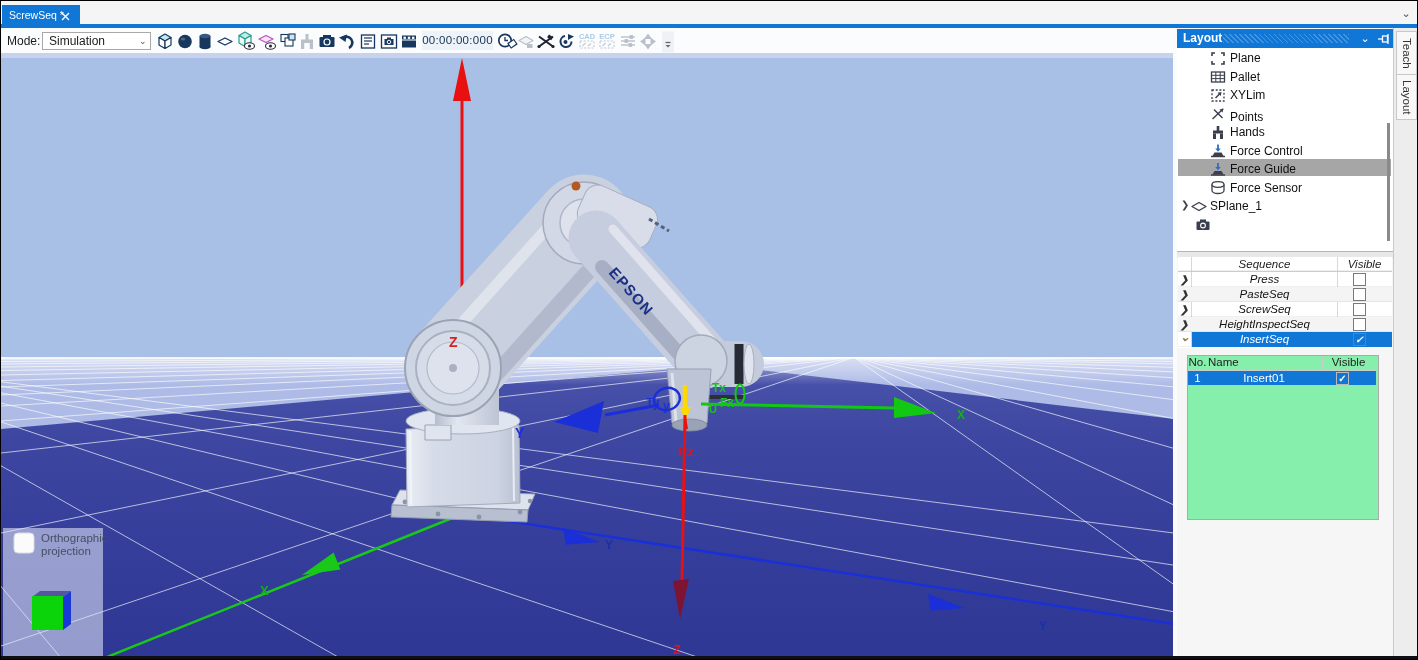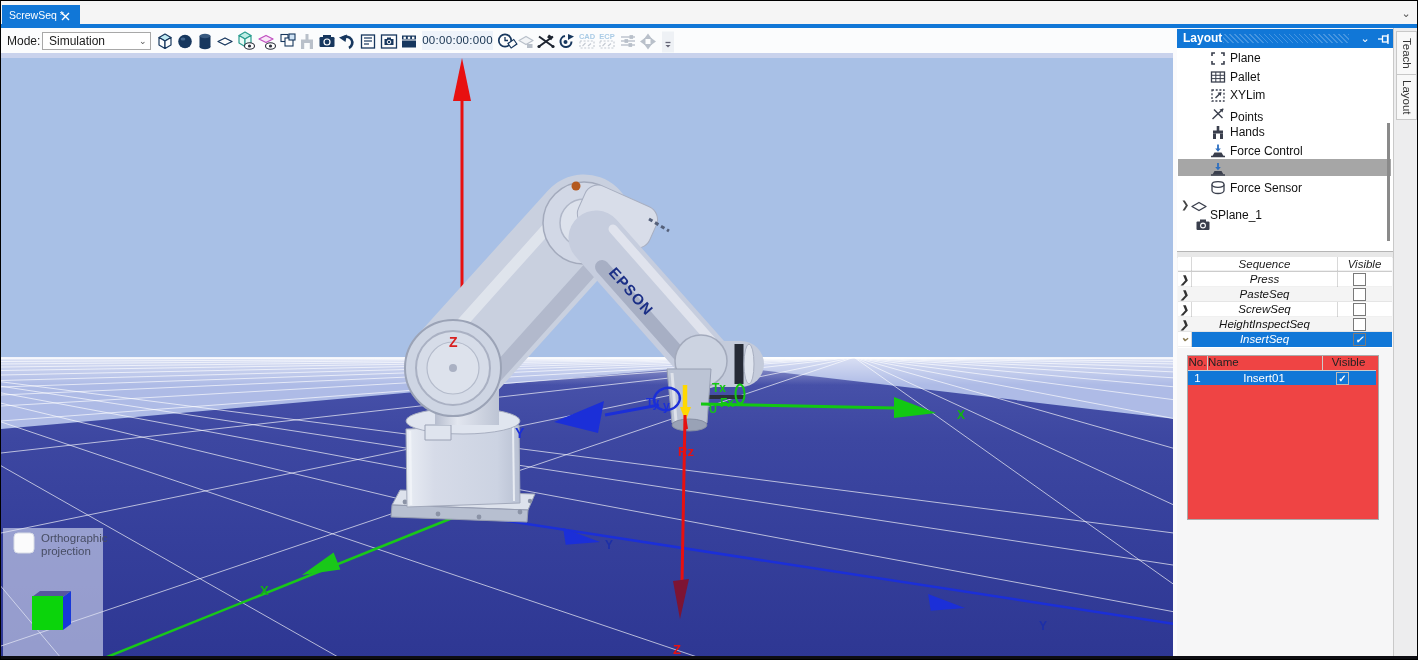--- a/index.html
+++ b/index.html
@@ -16,31 +16,31 @@
 #timebox{left:421px;top:30px;width:71px;height:19px;background:#eef3fa;font-size:11.5px;color:#16324f;text-align:center;line-height:19px;letter-spacing:0.3px;}
 #viewport{left:0;top:52px;width:1172px;height:604px;background:#a8c0e6;overflow:hidden;}
 #rpanel{left:1172px;top:27px;width:220px;height:629px;background:#f6f6f7;}
 #lheader{left:1176px;top:28px;width:216px;height:19px;background:#1177d7;}
 #lheader .t{position:absolute;left:6px;top:2px;color:#fff;font-size:12px;font-weight:bold;}
 #lhhatch{left:1222px;top:33px;width:126px;height:9px;background:repeating-linear-gradient(45deg,rgba(255,255,255,0.22) 0 1px,rgba(255,255,255,0) 1px 3.5px);}
 #lhchev{left:1355px;top:28px;width:18px;height:19px;color:#fff;font-size:11px;text-align:center;line-height:19px;}
 #tree{left:1176px;top:47px;width:216px;height:203px;background:#fff;overflow:hidden;}
 .trow{position:absolute;left:0;width:216px;height:19px;font-size:12px;color:#111;}
 .trow .lb{position:absolute;left:53px;top:2px;}
-.trow.sh .lb{left:34px;margin-top:9px;}
+.trow.sh .lb{left:34px;}
 .trow .exp{position:absolute;left:4px;top:2px;font-size:10px;color:#444;}
 #fgrow{position:absolute;left:1px;top:111px;width:213px;height:17px;background:#a6a6a6;}
 #treesb{left:1386px;top:122px;width:3px;height:118px;background:#8a8a8a;}
 #seqdiv{left:1176px;top:250px;width:216px;height:6px;background:#e8e8e8;border-top:1px solid #b5b5b5;}
 #seqtbl{left:1177px;top:256px;width:214px;height:91px;background:#fff;font-size:11.5px;}
 .srow{position:absolute;left:0;width:214px;height:15px;line-height:15px;box-shadow:inset 0 -1px rgba(0,0,0,0.06);font-style:italic;}
 .srow .sx{position:absolute;left:2px;top:0px;font-size:10px;font-weight:bold;color:#333;}
 .srow .nm{position:absolute;left:14px;width:145px;text-align:center;color:#111;}
 .srow .cb{position:absolute;left:175px;top:1px;width:11px;height:11px;background:#fff;border:1px solid #7a7a7a;}
-#ntbl{left:1186px;top:354px;width:190px;height:163px;background:#ef4444;border:1px solid #aaa;font-size:11.5px;}
+#ntbl{left:1186px;top:354px;width:190px;height:163px;background:#86efac;border:1px solid #aaa;font-size:11.5px;}
 #rtabs{left:1392px;top:27px;width:24px;height:629px;background:#ededee;border-left:1px solid #c9c9c9;box-sizing:border-box;}
 .vtab{position:absolute;left:2px;width:19px;background:#f8f8f8;border:1px solid #c8c8c8;writing-mode:vertical-rl;font-size:11.5px;color:#333;text-align:center;}
 </style></head>
 <body>
 <div id="win">
   <div class="abs" id="tabrow"></div>
   <div class="abs" id="tab1">ScrewSeq *</div>
   <div class="abs" id="tabx"><svg width="12" height="12">
         <path d="M2 2 L9 9 M9 2 L2 9" stroke="#fff" stroke-width="1.4"></path>
       </svg></div>
@@ -305,20 +305,23 @@
     <div class="trow" style="top:60px">
         <span class="lb">Points</span>
       </div>
     <div class="trow" style="top:75px">
         <span class="lb">Hands</span>
       </div>
     <div class="trow" style="top:93.5px">
         <span class="lb">Force Control</span>
       </div>
     <div id="fgrow"></div>
+    <div class="trow" style="top:112px">
+        <span class="lb">Force Guide</span>
+      </div>
     <div class="trow" style="top:130.5px">
         <span class="lb">Force Sensor</span>
       </div>
     <div class="trow sh" style="top:149px">
         <span class="exp">❯</span>
         <span class="lb" style="left:33px">SPlane_1</span>
       </div>
   </div>
   <div class="abs" id="treeicons">
       <svg width="80" height="193" style="position:absolute;left:1178px;top:47px">

